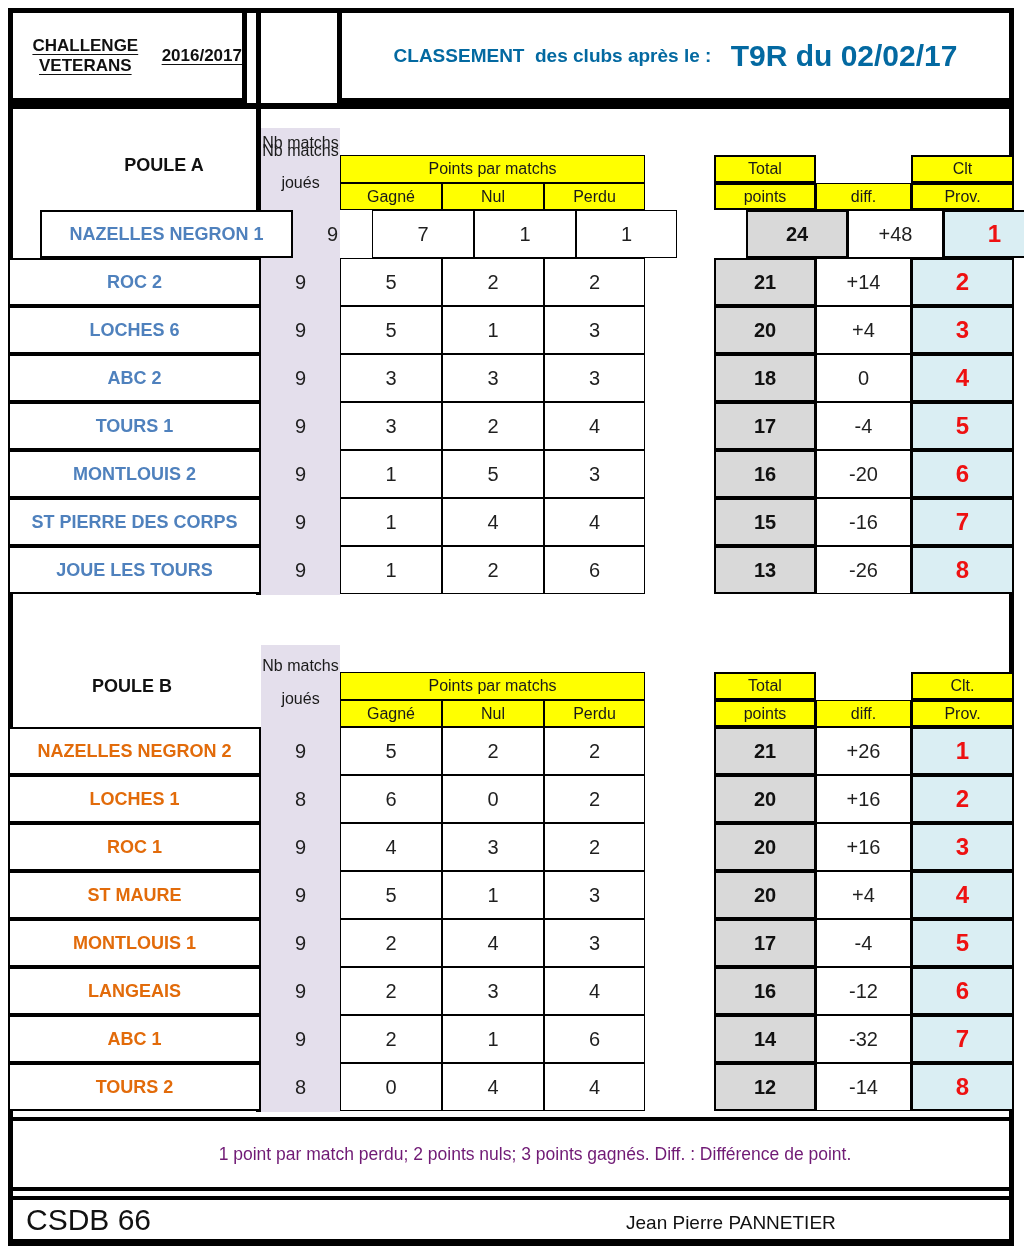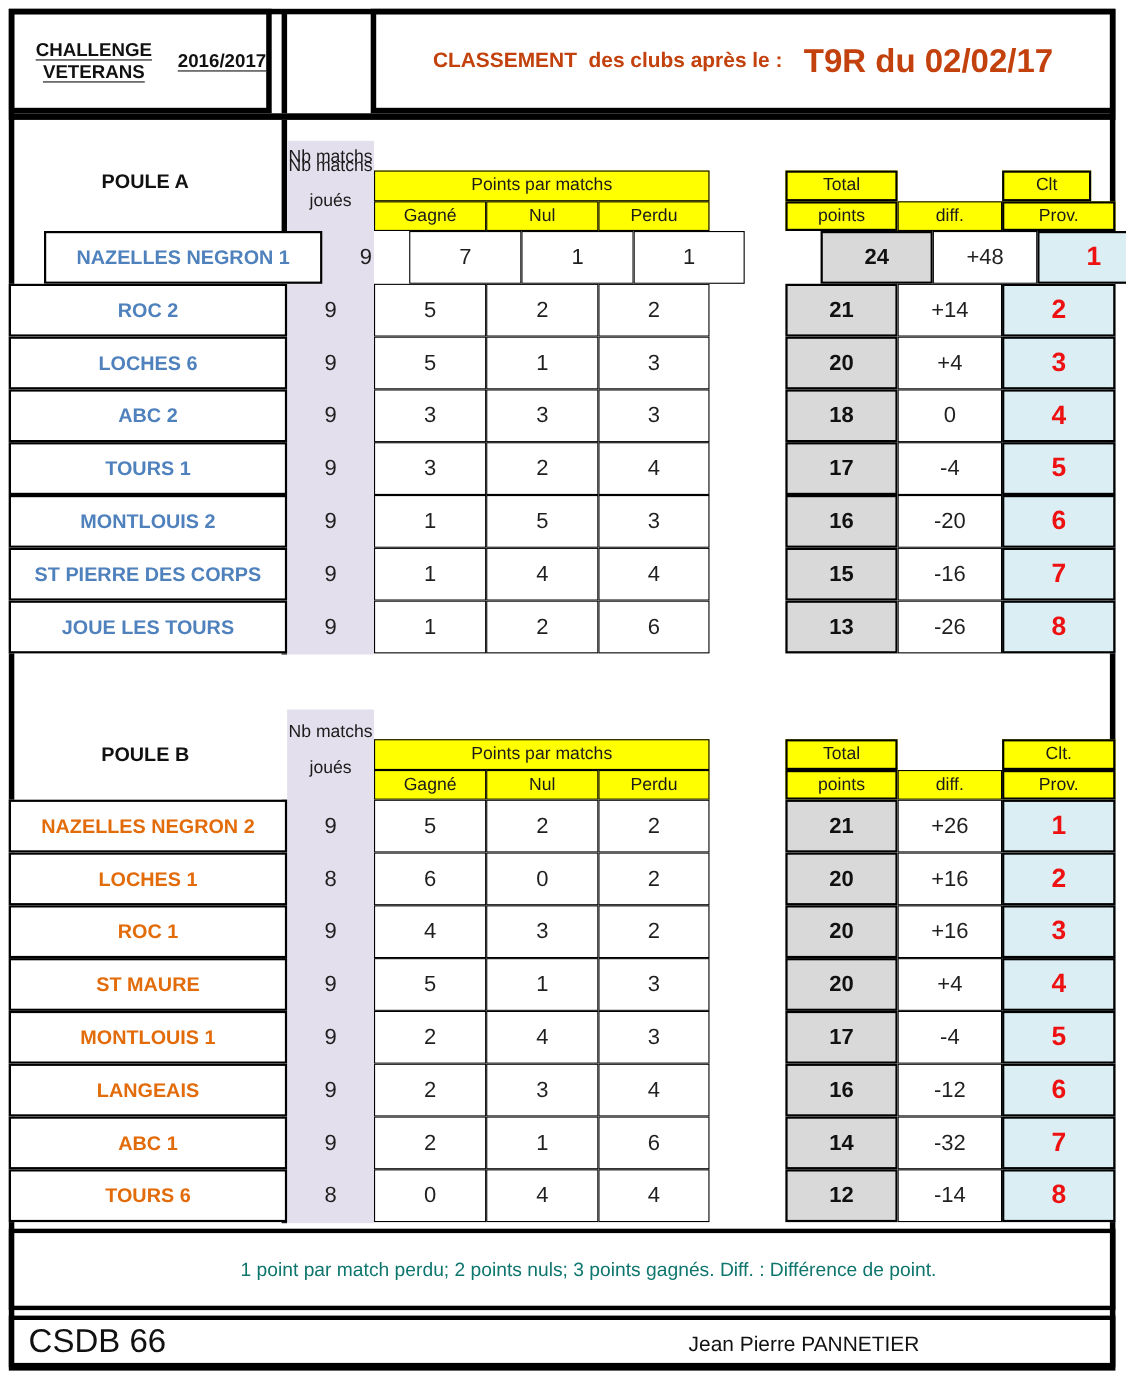--- a/index.html
+++ b/index.html
@@ -9,21 +9,21 @@
 
   
   .frame{left:8px;top:8px;width:1006px;height:1238px;border:5px solid #000;}
   .band-line{left:8px;top:103px;width:1006px;height:6px;background:#000;}
   .vline{width:5px;background:#000;left:256px;}
 
   
   .challenge-box{left:8px;top:8px;width:239px;height:95px;border:5px solid #000;flex-direction:row;gap:4px;}
   .challenge-box div{font-weight:bold;font-size:17px;color:#111;text-decoration:underline;text-underline-offset:3px;}
   .title-box{left:337px;top:8px;width:677px;height:95px;border:5px solid #000;gap:14px;}
-  .title-box span{white-space:pre;color:#c2410c;font-weight:bold;}
+  .title-box span{white-space:pre;color:#0369a1;font-weight:bold;}
   .title-prefix{font-size:19px;}
   .title-main{font-size:30px;}
 
   
   .poule-label{left:8px;width:248px;font-weight:bold;font-size:18px;color:#111;}
   .lav-strip{left:261px;width:79px;background:#E4DFEC;}
   .lav-strip div{position:absolute;left:0;width:100%;height:30px;font-size:16px;color:#1a1a1a;}
 
   
   .yh{background:#FFFF00;border:2px solid #000;font-size:16px;color:#1a1a1a;}
@@ -36,57 +36,57 @@
   .blue .c-club{color:#4F81BD;}
   .orange .c-club{color:#E26B0A;}
   .c-joues{left:261px;width:79px;font-size:20px;color:#1f1f1f;}
   .c-num{border:1.5px solid #000;background:#fff;font-size:20px;color:#1f1f1f;}
   .c-g{left:340px;width:102px;} .c-n{left:442px;width:102px;} .c-p{left:544px;width:101px;}
   .c-tot{left:714px;width:102px;border:2.5px solid #000;background:#D9D9D9;font-weight:bold;font-size:20px;color:#111;}
   .c-dif{left:816px;width:95px;border:1.5px solid #000;background:#fff;font-size:20px;color:#1f1f1f;}
   .c-clt{left:911px;width:103px;border:2.5px solid #000;background:#DAEEF3;font-weight:bold;font-size:24px;color:#EE1111;}
 
   
-  .note-box{left:8px;top:1117px;width:1006px;height:74px;border:4px solid #000;font-size:17.5px;color:#0f766e;padding-left:48px;}
+  .note-box{left:8px;top:1117px;width:1006px;height:74px;border:4px solid #000;font-size:17.5px;color:#701a75;padding-left:48px;}
   .csdb-box{left:8px;top:1196px;width:1006px;height:47px;border:4px solid #000;}
   .org{position:absolute;left:14px;bottom:2px;font-size:30px;color:#111;}
   .author{position:absolute;left:614px;bottom:5px;font-size:19px;color:#111;}
 </style>
 </head>
 <body>
 
 <div class="abs frame"></div>
 
 <div class="abs flexc challenge-box">
   <div>CHALLENGE VETERANS</div>
   <div>2016/2017</div>
 </div>
 <div class="abs vline" style="top:10px;height:93px;"></div>
 <div class="abs flexc title-box">
   <span class="title-prefix">CLASSEMENT  des clubs après le : </span>
   <span class="title-main">T9R du 02/02/17</span>
 </div>
 <div class="abs band-line"></div>
 
-<div class="abs flexc poule-label" style="top:120px;height:90px;">POULE A</div>
+<div class="abs flexc poule-label" style="top:120px;height:90px;margin-left:32px;">POULE A</div>
 <div class="abs vline" style="top:109px;height:486px;"></div>
 <div class="abs lav-strip" style="top:128px;height:467px;">
   <div class="flexc" style="position:absolute;">Nb matchs</div>
 </div>
 <div class="abs flexc" style="left:261px;top:136px;width:79px;height:30px;font-size:16px;color:#1a1a1a;">Nb matchs</div>
 <div class="abs flexc" style="left:261px;top:168px;width:79px;height:30px;font-size:16px;color:#1a1a1a;">joués</div>
 
 <div class="abs flexc yh yh-thin" style="left:340px;top:155px;width:305px;height:28px;">Points par matchs</div>
 <div class="abs flexc yh yh-thin" style="left:340px;top:183px;width:102px;height:27px;">Gagné</div>
 <div class="abs flexc yh yh-thin" style="left:442px;top:183px;width:102px;height:27px;">Nul</div>
 <div class="abs flexc yh yh-thin" style="left:544px;top:183px;width:101px;height:27px;">Perdu</div>
 <div class="abs flexc yh" style="left:714px;top:155px;width:102px;height:28px;">Total</div>
 <div class="abs flexc yh" style="left:714px;top:183px;width:102px;height:27px;">points</div>
 <div class="abs flexc yh yh-thin" style="left:816px;top:183px;width:95px;height:27px;">diff.</div>
-<div class="abs flexc yh" style="left:911px;top:155px;width:81px;height:28px;">Clt</div>
+<div class="abs flexc yh" style="left:911px;top:155px;width:103px;height:28px;">Clt</div>
 <div class="abs flexc yh" style="left:911px;top:183px;width:103px;height:27px;">Prov.</div>
 
 <div class="trow blue" style="top:210px;margin-left:32px;">
   <div class="c c-club">NAZELLES NEGRON 1</div>
   <div class="c c-joues">9</div>
   <div class="c c-num c-g">7</div>
   <div class="c c-num c-n">1</div>
   <div class="c c-num c-p">1</div>
   <div class="c c-tot">24</div>
   <div class="c c-dif">+48</div>
@@ -243,21 +243,21 @@
   <div class="c c-club">ABC 1</div>
   <div class="c c-joues">9</div>
   <div class="c c-num c-g">2</div>
   <div class="c c-num c-n">1</div>
   <div class="c c-num c-p">6</div>
   <div class="c c-tot">14</div>
   <div class="c c-dif">-32</div>
   <div class="c c-clt">7</div>
 </div>
 <div class="trow orange" style="top:1063px;">
-  <div class="c c-club">TOURS 6</div>
+  <div class="c c-club">TOURS 2</div>
   <div class="c c-joues">8</div>
   <div class="c c-num c-g">0</div>
   <div class="c c-num c-n">4</div>
   <div class="c c-num c-p">4</div>
   <div class="c c-tot">12</div>
   <div class="c c-dif">-14</div>
   <div class="c c-clt">8</div>
 </div>
 
 <div class="abs flexc note-box">

